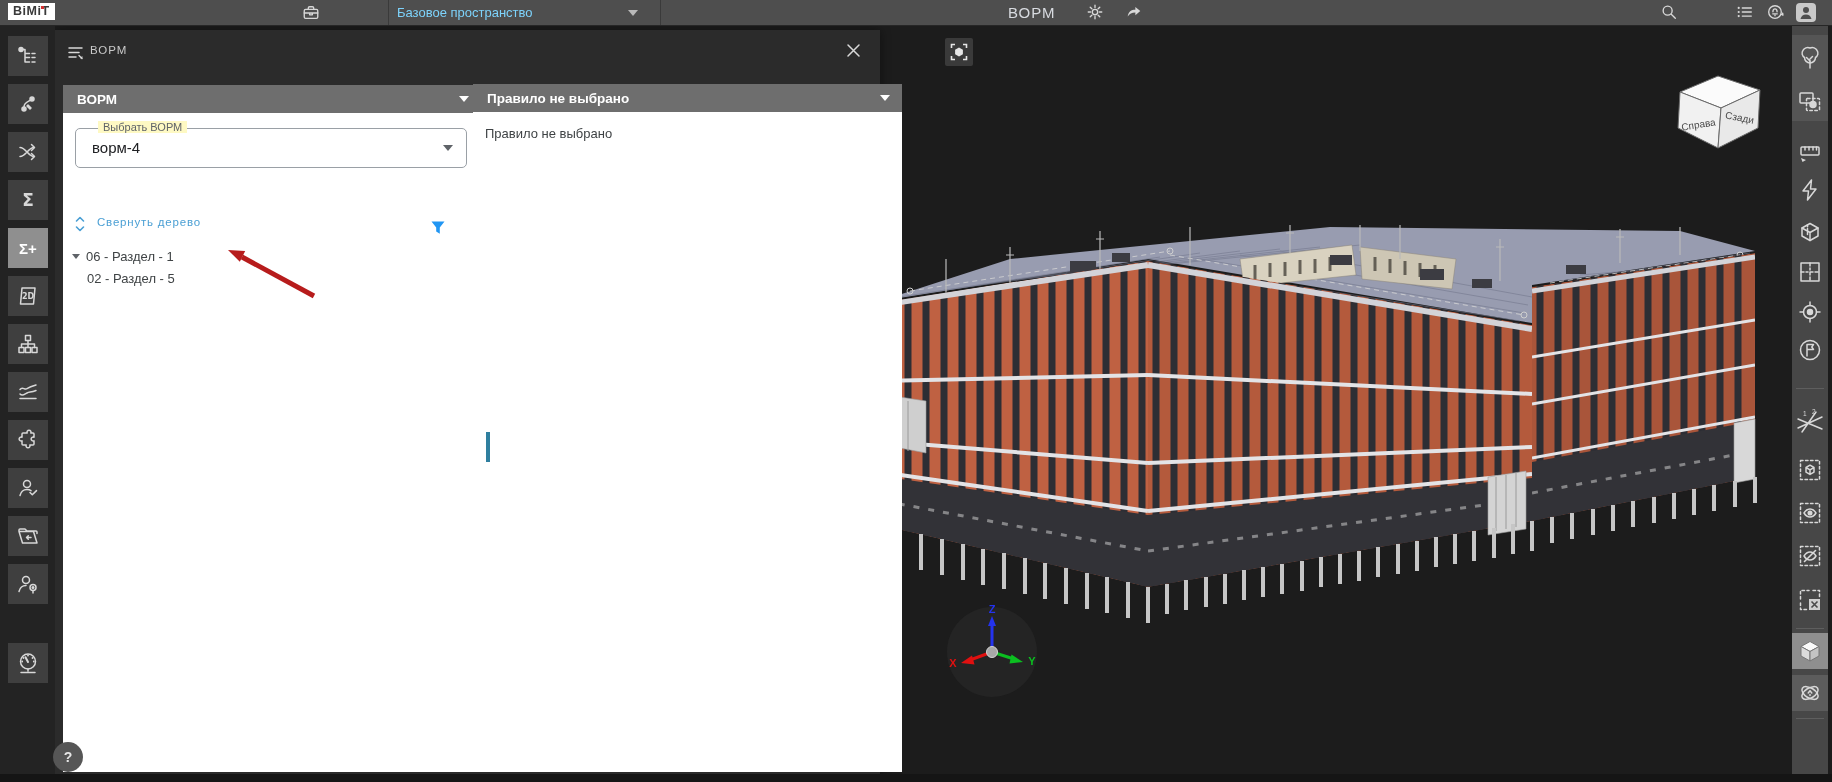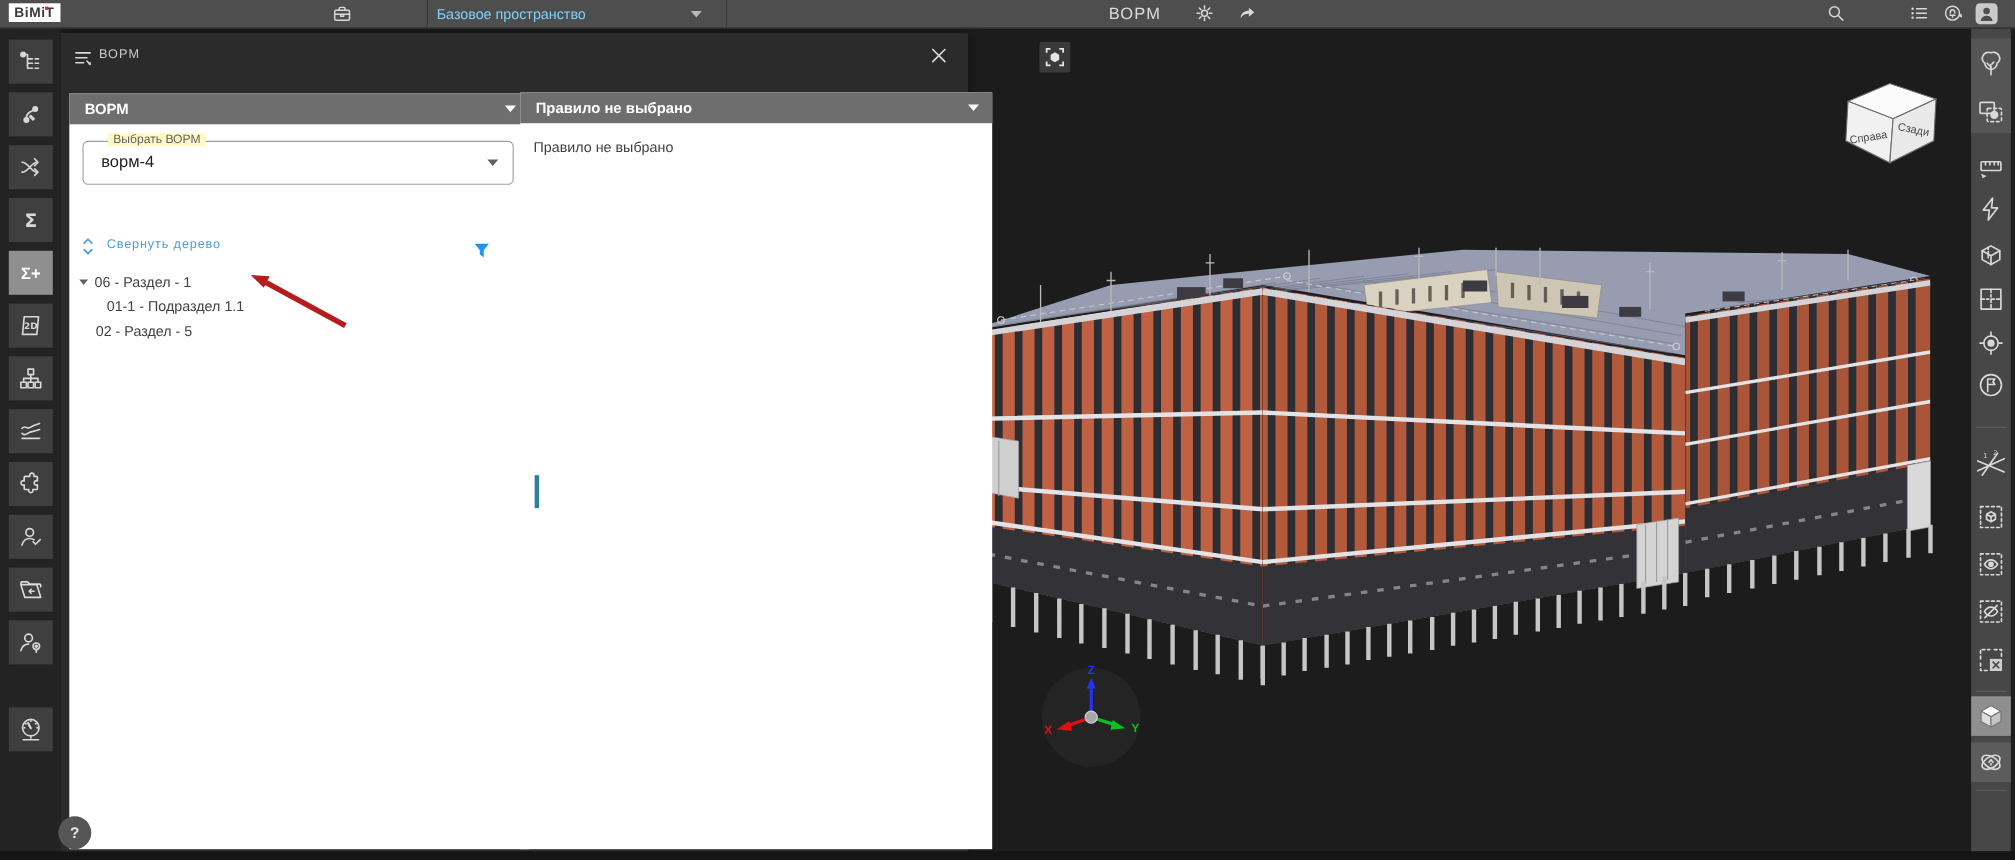--- a/index.html
+++ b/index.html
@@ -252,23 +252,20 @@
         <span>Свернуть дерево</span>
       </div>
       <svg style="position:absolute;left:367px;top:107px" width="16" height="17" viewBox="0 0 16 17">
         <path d="M1.5 1.5h13L9.8 7.6v6.2l-3.6-2.4V7.6z" fill="#2196f3"></path>
       </svg>
       <div class="tree">
         <div class="tree-row">
           <div class="tcaret"></div>
           <span>06 - Раздел - 1</span>
         </div>
-        <div class="tree-row" style="padding-left:34px">
-          <span>01-1 - Подраздел 1.1</span>
-        </div>
         <div class="tree-row" style="padding-left:24px">
           <span>02 - Раздел - 5</span>
         </div>
       </div>
     </div>
   </div>
 
   <div class="card" style="left:418px;top:54px;width:429px;height:688px">
     <div class="card-header">
       <span>Правило не выбрано</span>

